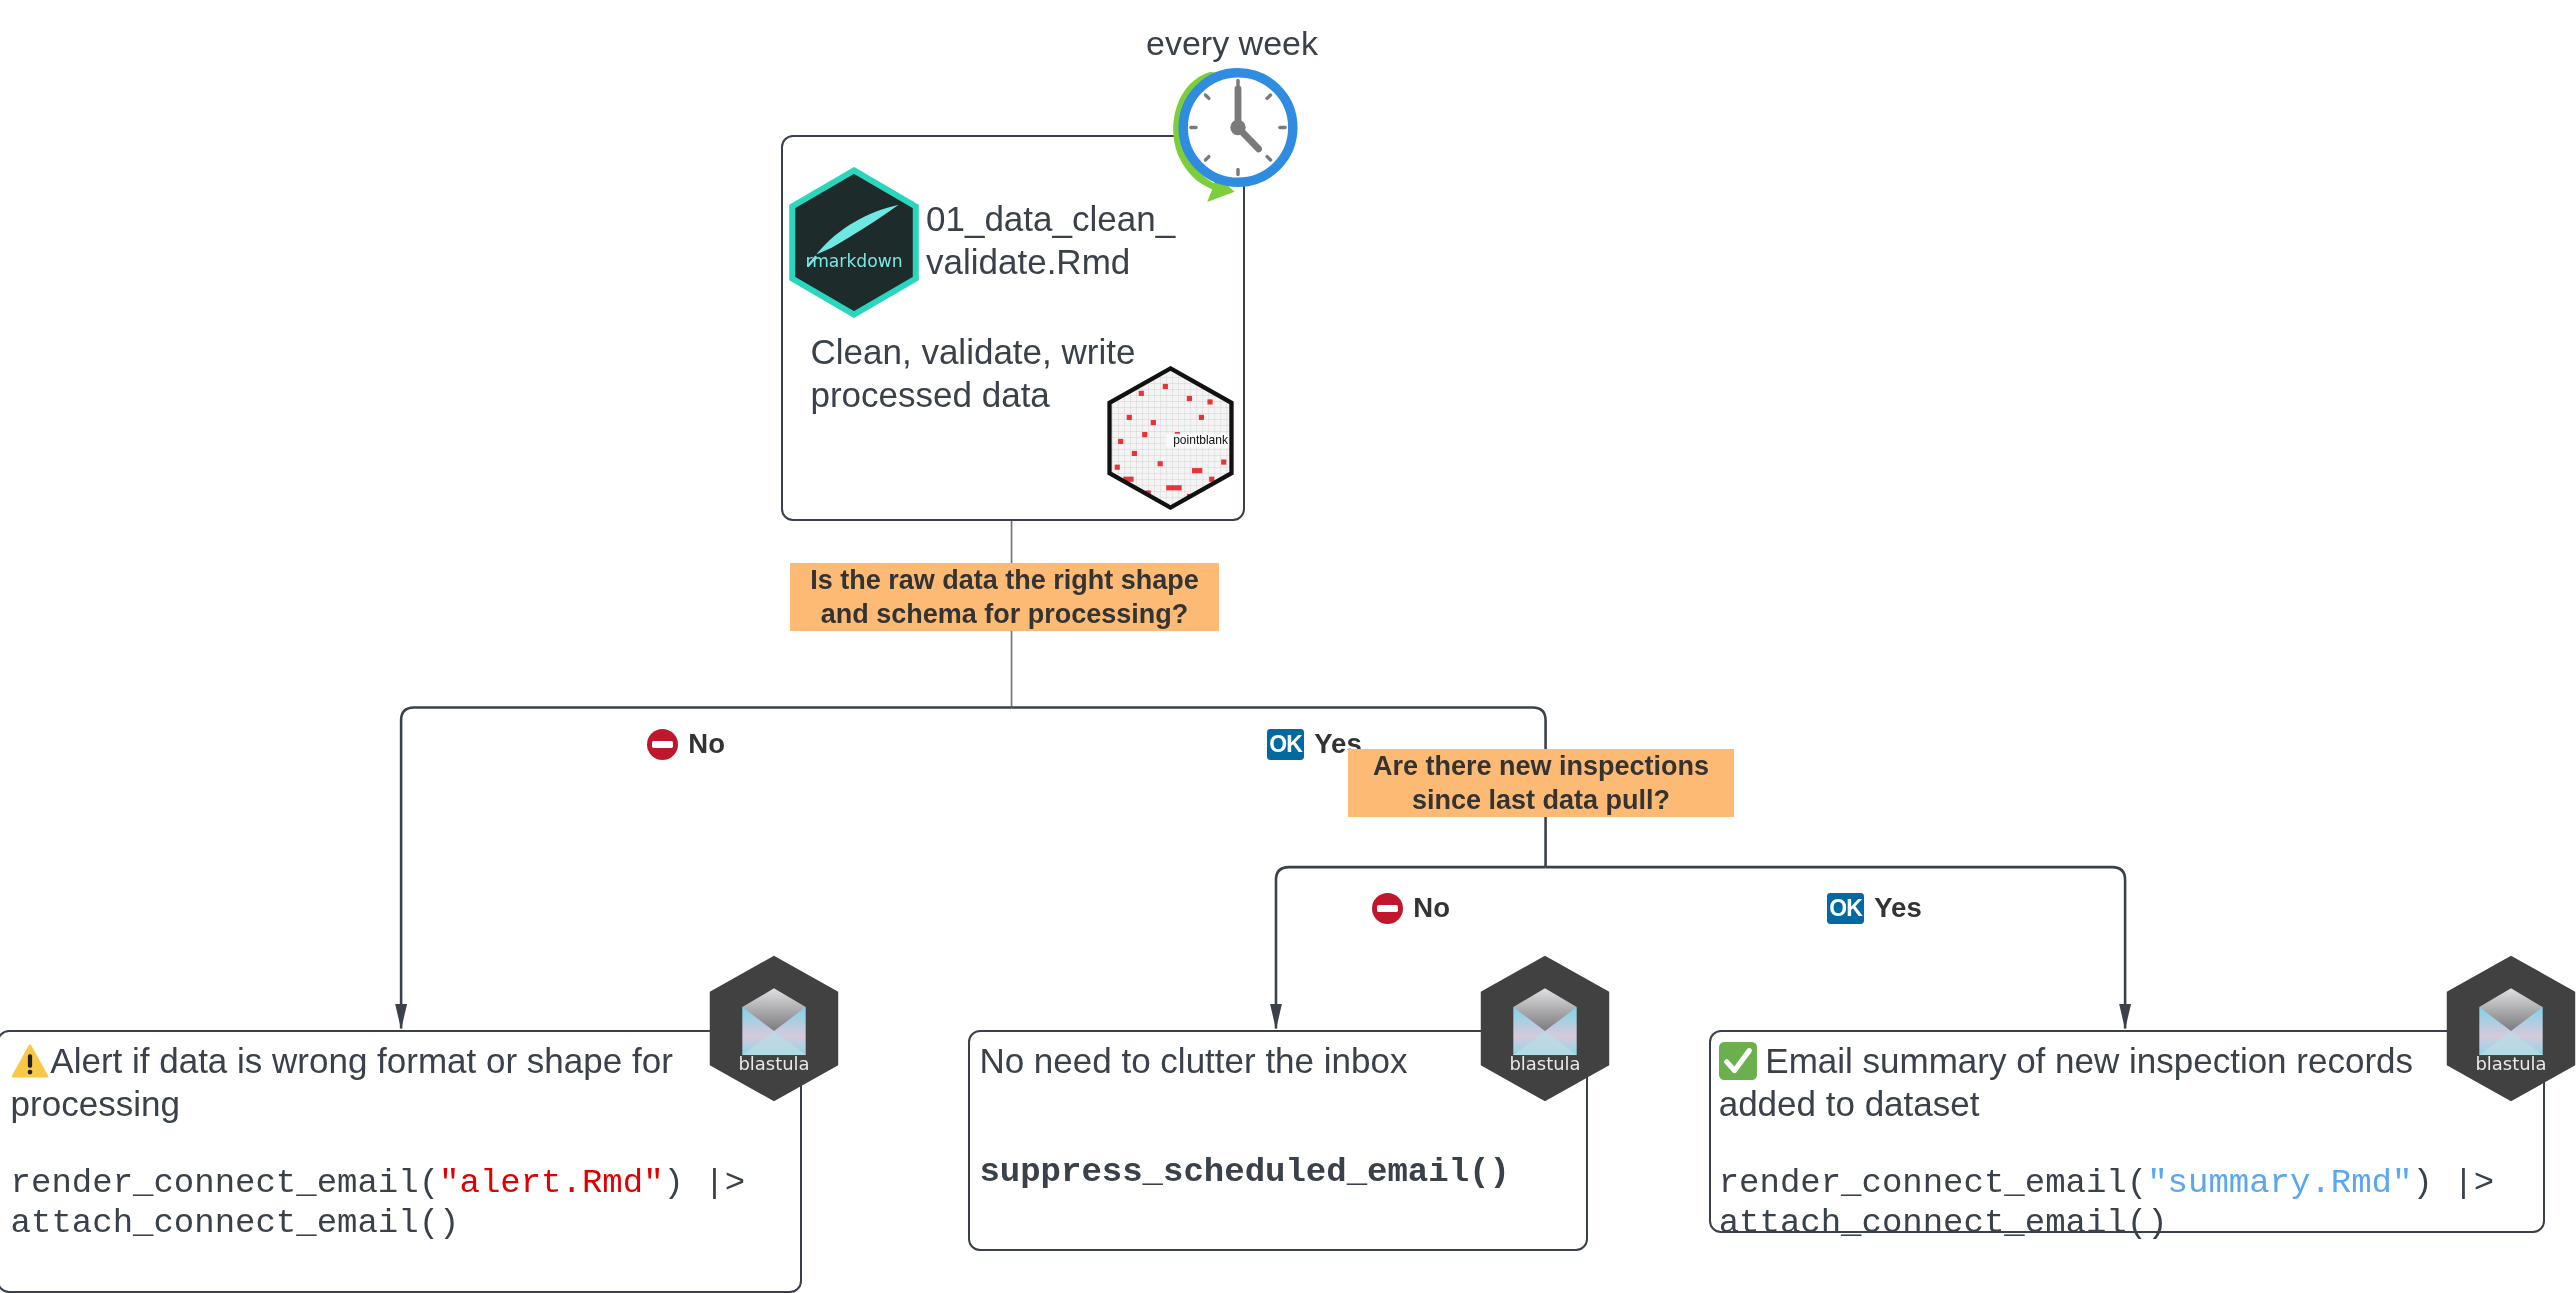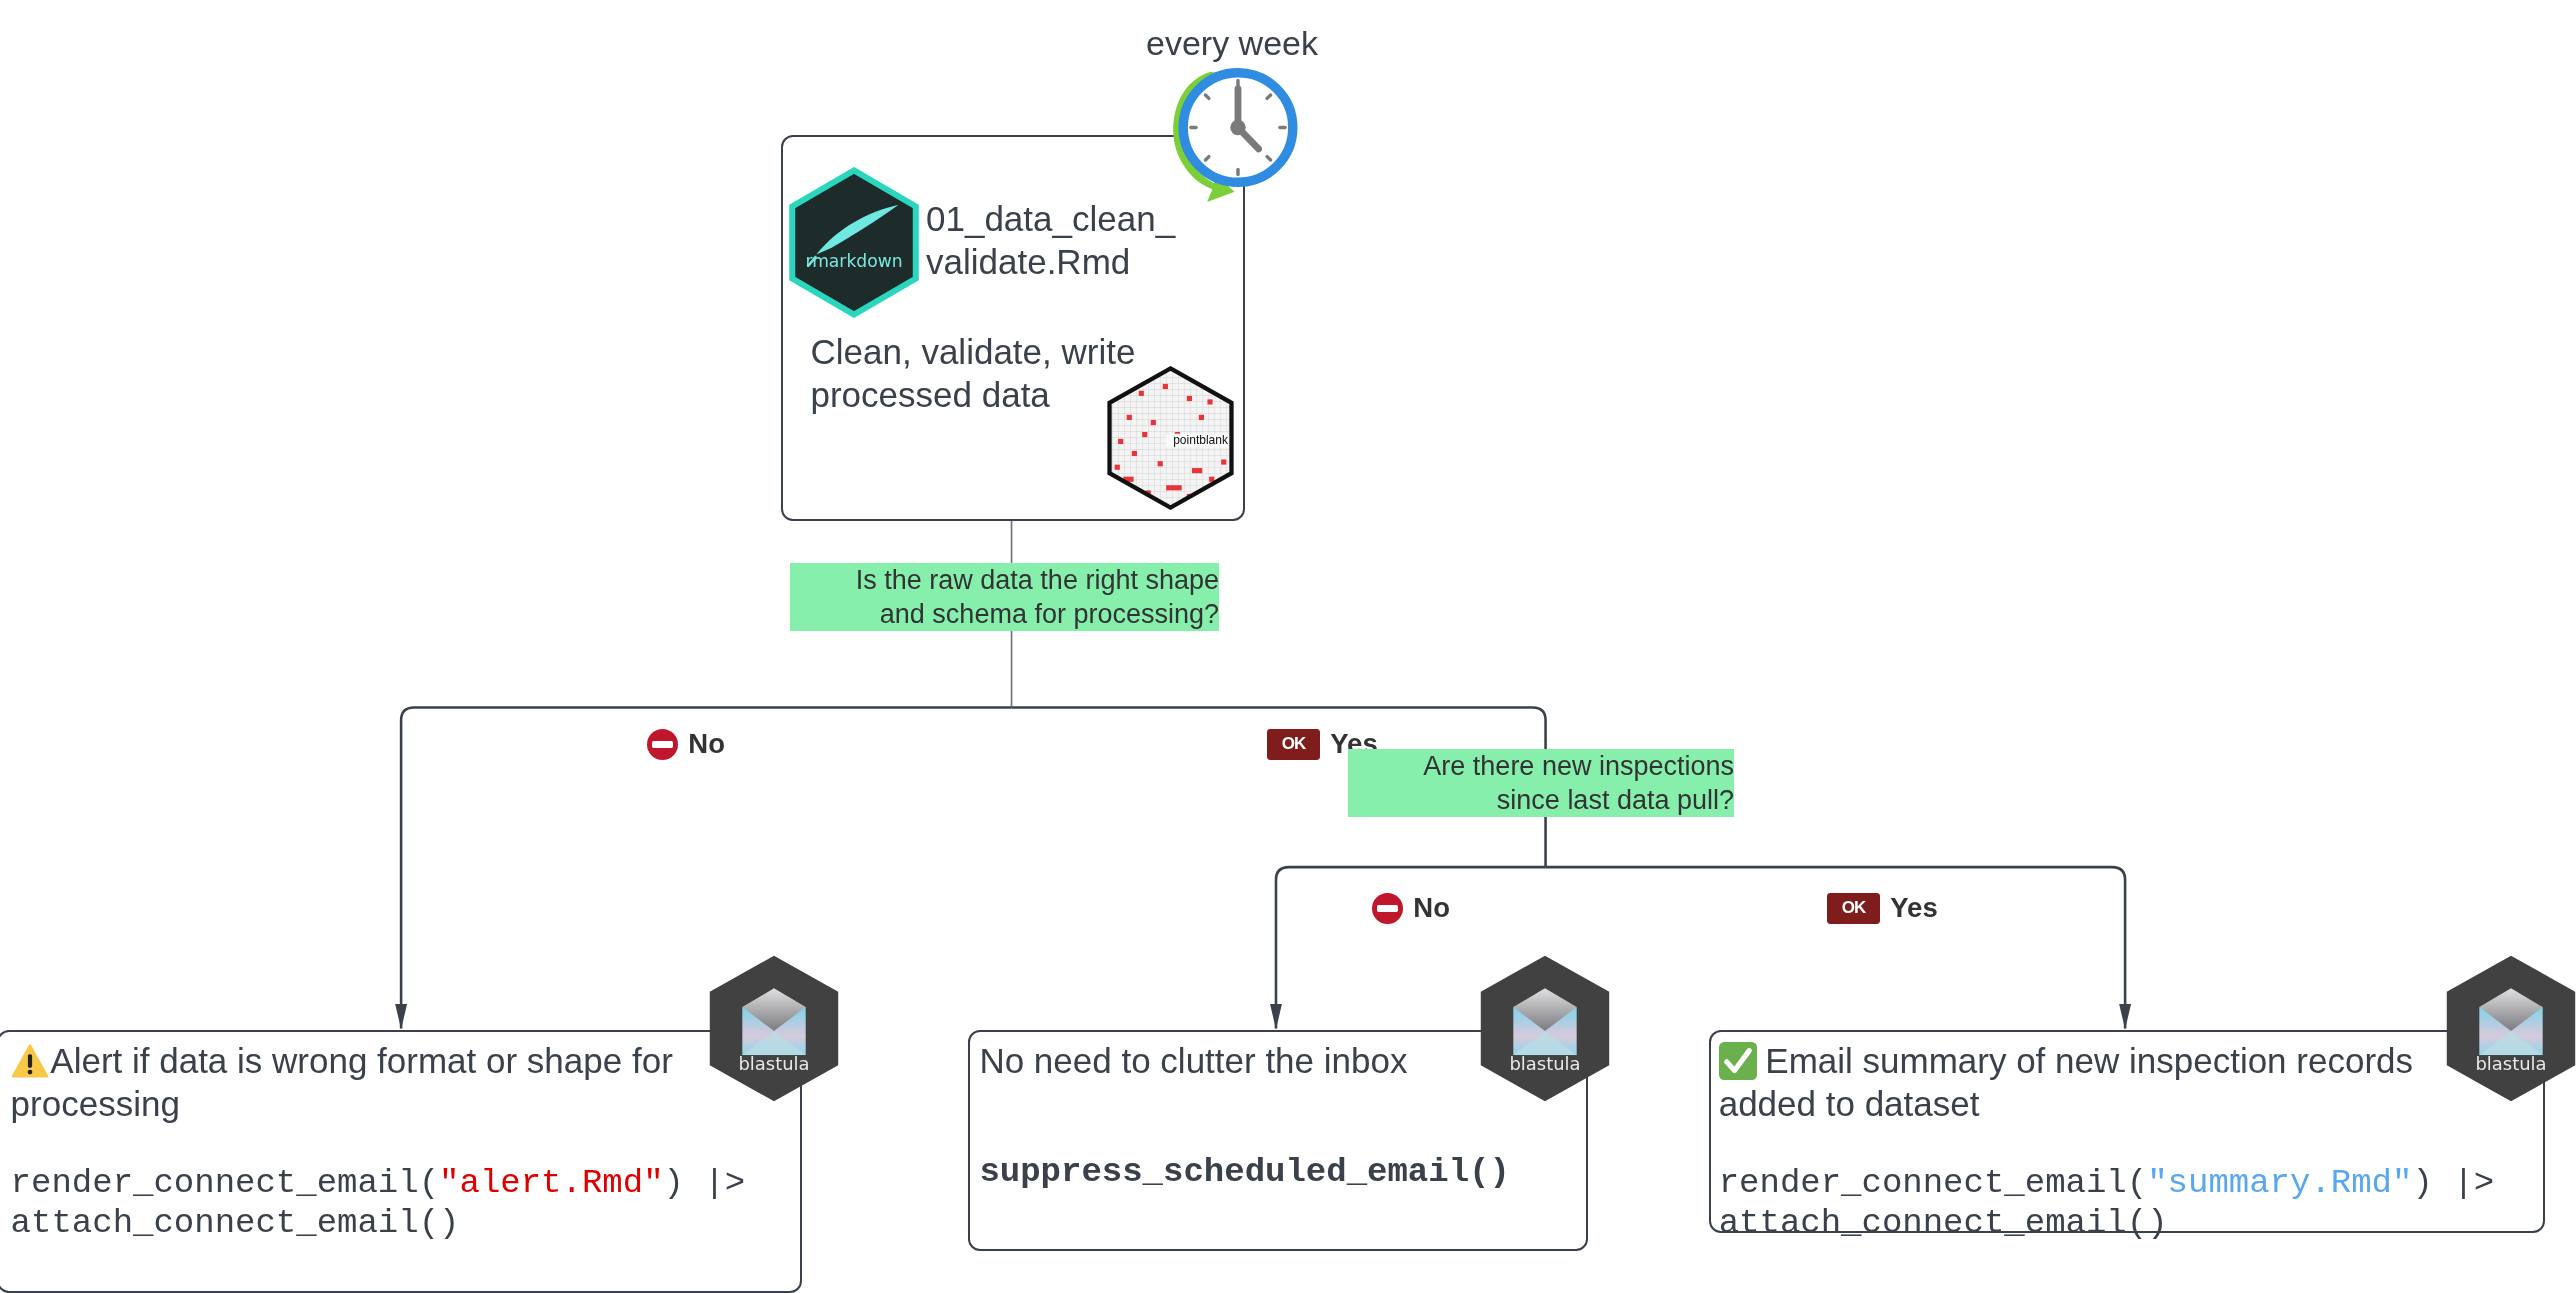--- a/index.html
+++ b/index.html
@@ -2,27 +2,27 @@
 <html style="font-size:13.7px"><head>
 <meta charset="utf-8">
 <style>
   html, body { margin:0; padding:0; background:#ffffff; }
   body { width:2576px; height:1293px; position:relative; overflow:hidden;
          font-family:"Liberation Sans", sans-serif; color:#3a414a; }
   .abs { position:absolute; }
   svg.wires { position:absolute; left:0; top:0; width:2576px; height:1293px; }
   .box { position:absolute; border:2.1px solid #3a414a; border-radius:12px; background:#fff; box-sizing:border-box; }
   .sans-lg { font-family:"Liberation Sans", sans-serif; font-size:35px; line-height:43px; color:#3a414a; }
-  .q { position:absolute; font-family:"Liberation Sans", sans-serif; font-weight:normal; font-size:27px;
-       line-height:34px; text-align:right; color:#333333; background:#86efac; }
+  .q { position:absolute; font-family:"Liberation Sans", sans-serif; font-weight:bold; font-size:27px;
+       line-height:34px; text-align:center; color:#333333; background:#fdba74; }
   .branch { position:absolute; display:flex; align-items:center; gap:10.3px; background:#fff; padding:0 12px;
             font-family:"Liberation Sans", sans-serif; font-weight:bold; font-size:27.5px; color:#333333;margin-top:44px; }
   .no-icon { width:31px; height:31px; border-radius:50%; background:#c0172d; position:relative; }
   .no-icon::after { content:""; position:absolute; left:5.2px; right:5.2px; top:12px; height:7.7px; background:#fff; border-radius:1.7px; }
-  .ok-icon { width:53px; height:31px; border-radius:3.4px; background:#7f1d1d; color:#fff; font-size:17px;
+  .ok-icon { width:37px; height:31px; border-radius:3.4px; background:#0369a1; color:#fff; font-size:23px;
              font-weight:bold; display:flex; align-items:center; justify-content:center; letter-spacing:-0.9px; }
   .code { font-family:"Liberation Mono", monospace; font-size:34px; line-height:40px; color:#3a414a; white-space:pre; }
   .str-red { color:#e00000; }
   .str-blue { color:#5aa7f0; }
   .hexlogo { position:absolute; }
 </style>
 </head>
 <body>
 
 <svg class="wires" viewBox="0 0 3000 1506">

